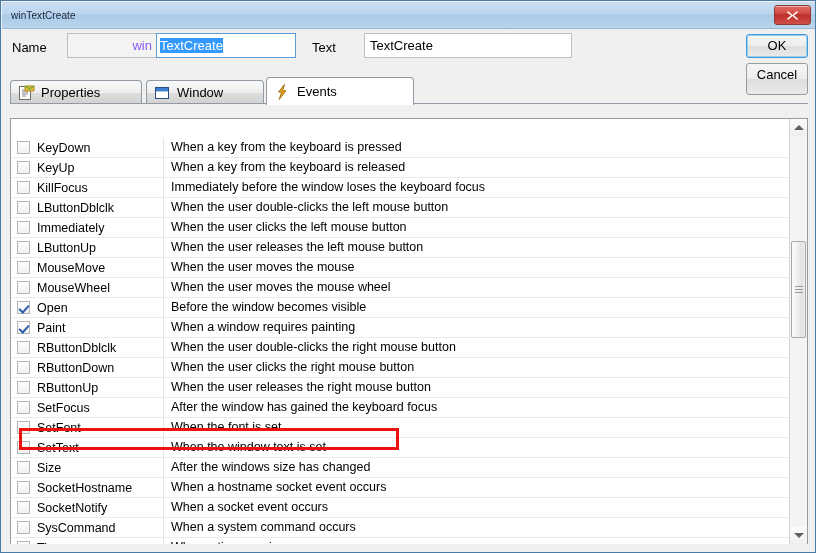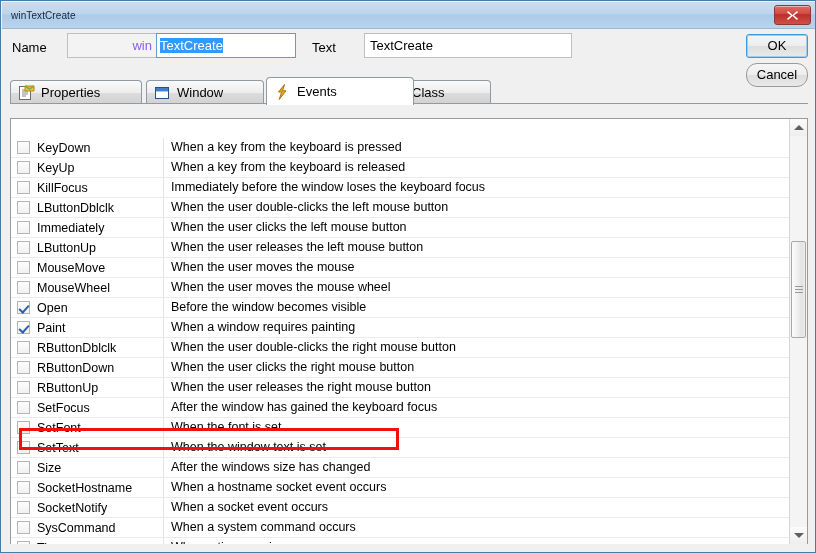--- a/index.html
+++ b/index.html
@@ -132,23 +132,22 @@
   }
   .btn-ok {
     left: 745px; top: 33px;
     width: 62px; height: 24px;
     line-height: 22px;
     border: 1px solid #3c9ade;
     box-shadow: 0 0 0 1px #9fcdee inset;
   }
   .btn-cancel {
     left: 745px; top: 62px;
-    width: 62px; height: 24px;
+    width: 62px; height: 32px;
     line-height: 22px;
-    border-radius: 11px;
   }
 
   
   .tabstrip {
     position: absolute;
     left: 9px; top: 76px;
     width: 798px; height: 27px;
   }
   .tab {
     position: absolute;
@@ -393,31 +392,20 @@
 
     <div class="tab tab-e active">
       <span class="tab-ico">
         <svg width="17" height="16" viewBox="0 0 17 16">
           <path d="M10.5 0.5 L4.5 8 L7.6 8 L5.2 15.5 L12 6.8 L8.6 6.8 Z" fill="#f0a81e" stroke="#9a6a0a" stroke-width="0.9" stroke-linejoin="round"></path>
         </svg>
       </span>
       <span class="tab-label">Events</span>
     </div>
 
-    <div class="tab tab-c">
-      <span class="tab-ico">
-        <svg width="17" height="16" viewBox="0 0 17 16">
-          <path d="M4 1 L8 3.2 L4.6 5.6 L0.8 3.4 Z" fill="#f3c23c" stroke="#a57f14"></path>
-          <path d="M12 2.2 L14.4 4.4 L12 6.6 L9.6 4.4 Z" fill="#dd6fe0" stroke="#8e3a92"></path>
-          <path d="M12 8.2 L14.4 10.4 L12 12.6 L9.6 10.4 Z" fill="#4aa3e8" stroke="#1e5f97"></path>
-          <path d="M5 5 L5 10.5 L9 10.5" fill="none" stroke="#7a7a7a" stroke-width="1.1"></path>
-        </svg>
-      </span>
-      <span class="tab-label">Class</span>
-    </div>
   </div>
   <div class="tabline"></div>
   <div class="tabpane-top"></div>
 
   <div class="list-frame">
 
 
     <div class="rows" id="rows">
         <div class="row">
           <div class="cell-event">

